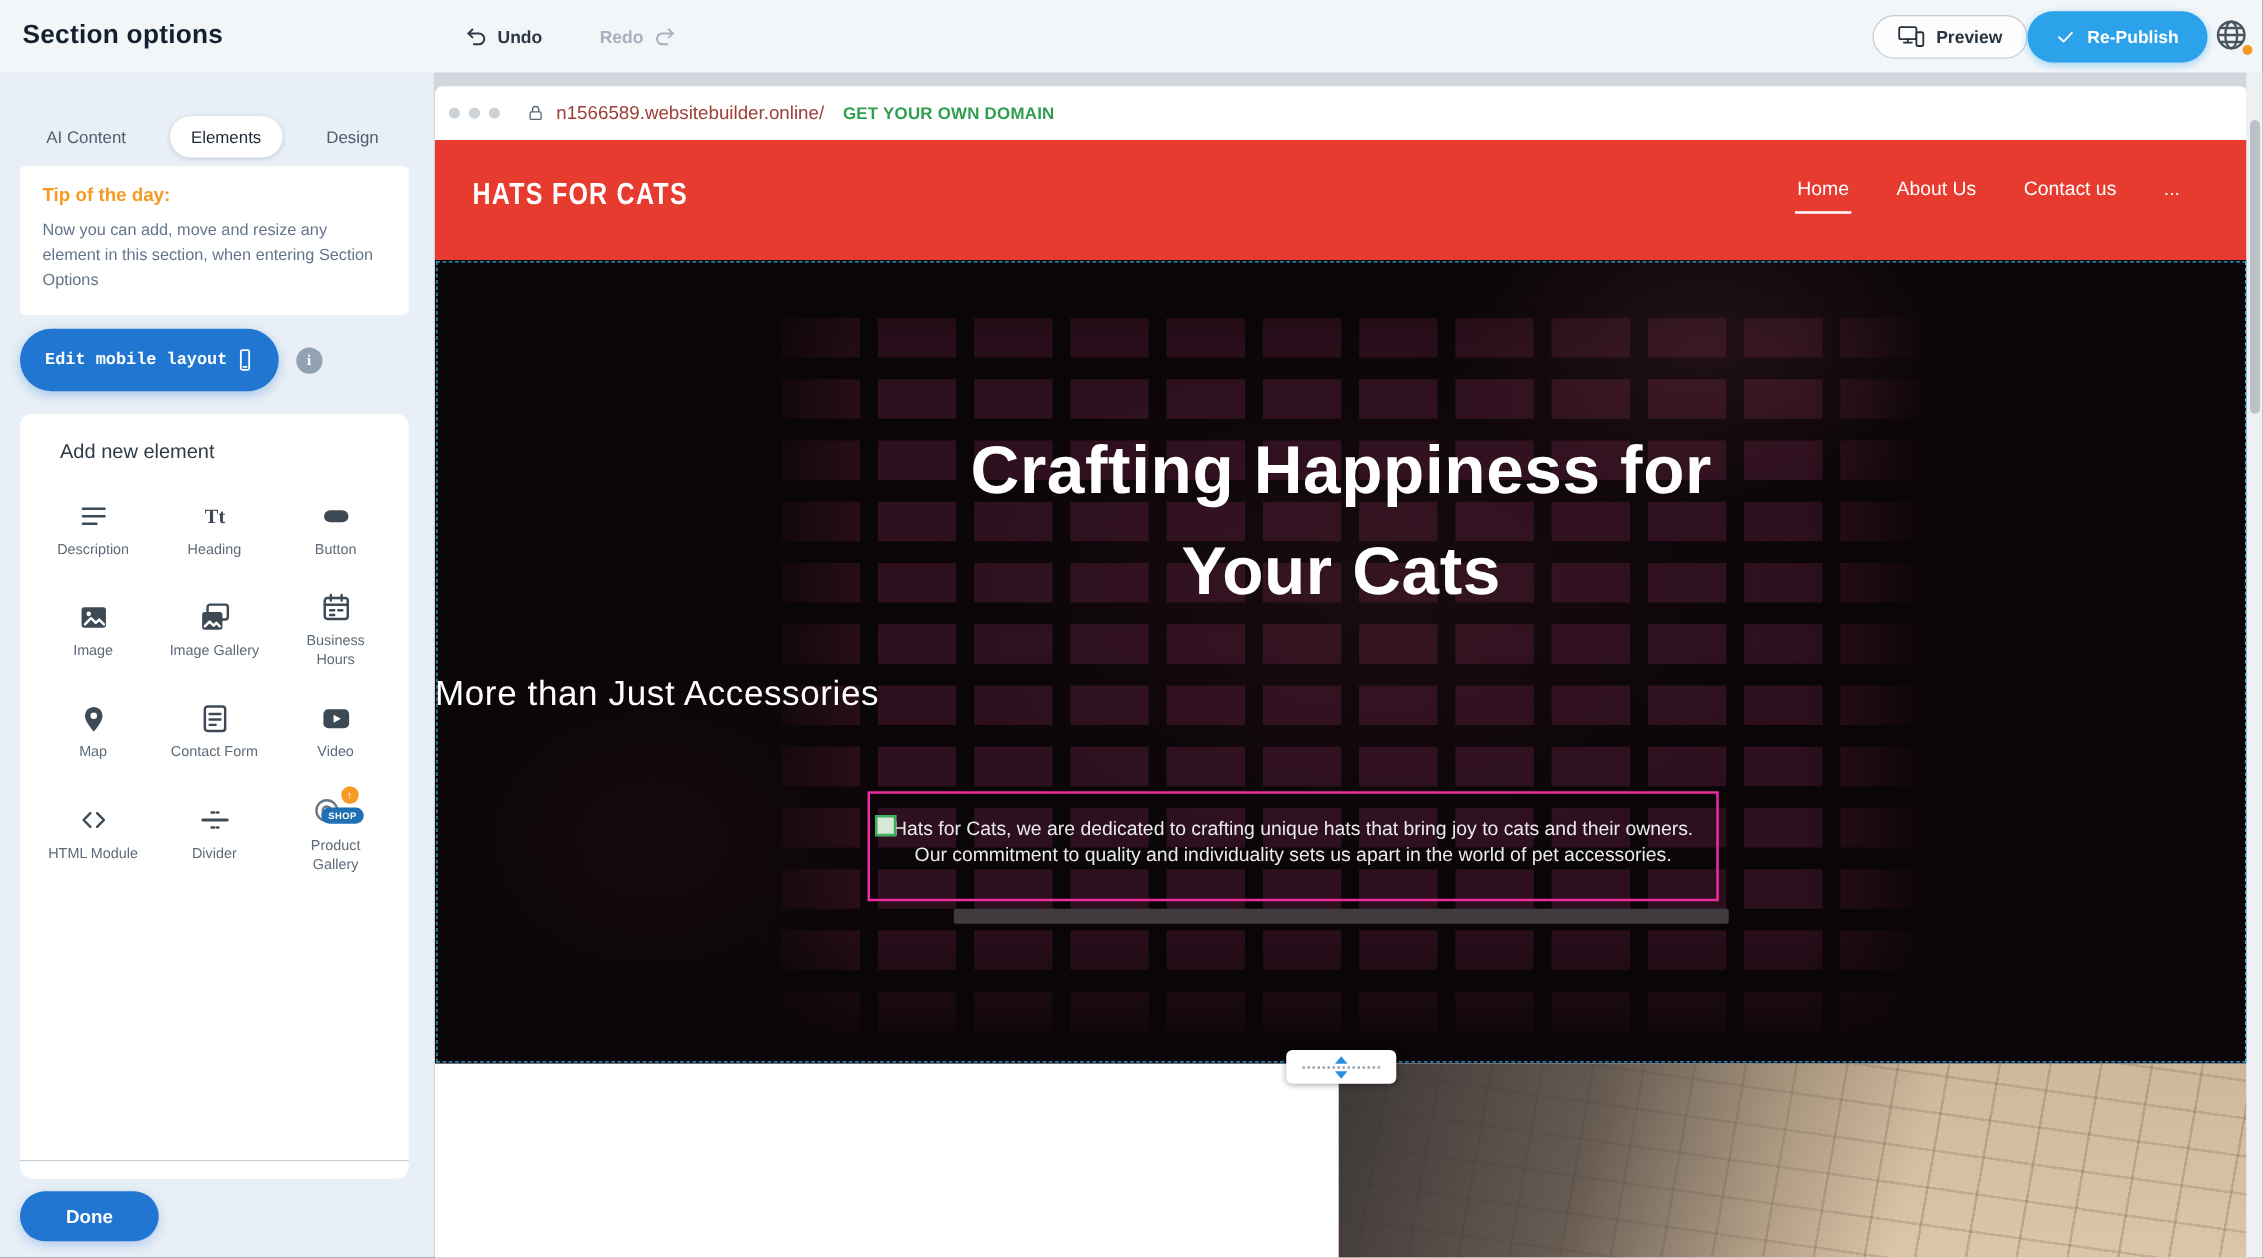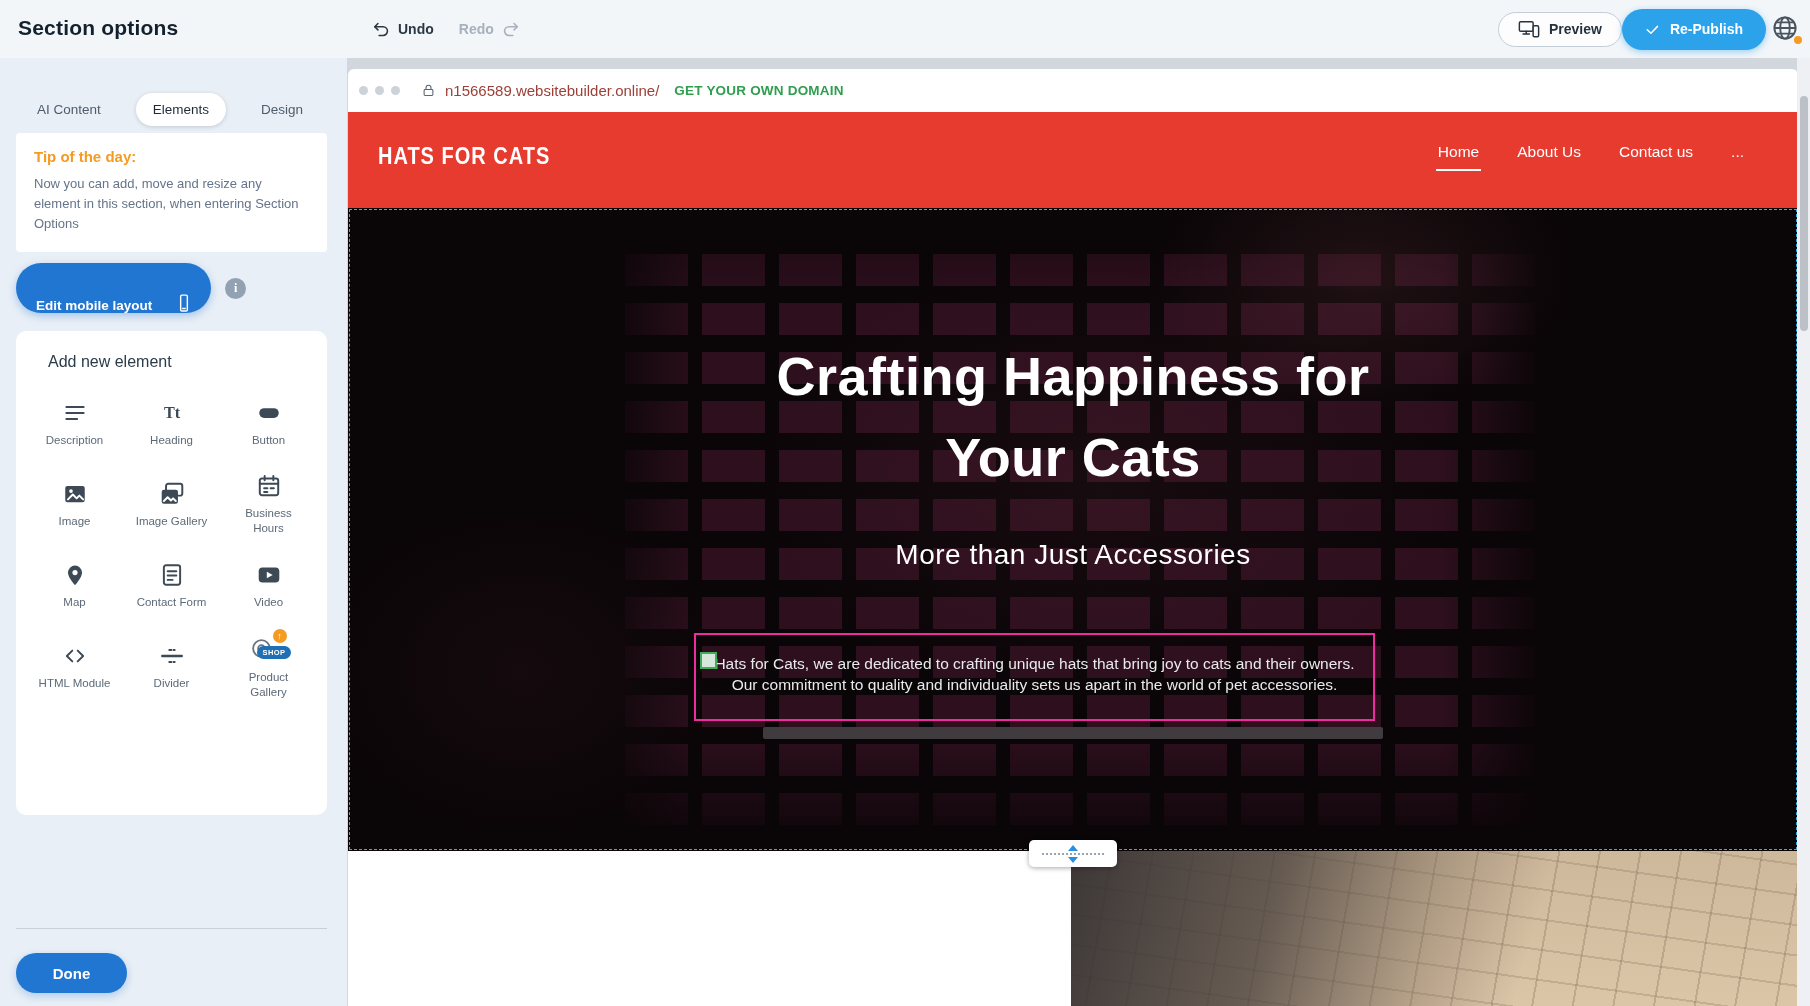--- a/index.html
+++ b/index.html
@@ -3,21 +3,21 @@
 <meta charset="utf-8">
 <style>
   * { margin:0; padding:0; box-sizing:border-box; }
   html,body { width:1810px; height:1006px; }
   body { font-family:"Liberation Sans",sans-serif; overflow:hidden; background:#d2d7de; }
   .app { position:relative; width:1810px; height:1006px; }
 
   
   .topbar { position:absolute; left:0; top:0; width:1810px; height:58px; background:#f3f6f9; z-index:40; }
   .topbar-title { position:absolute; left:18px; top:16px; font-size:21px; font-weight:700; color:#13202e; letter-spacing:.2px; }
-  .history { position:absolute; left:372px; top:0; height:58px; display:flex; align-items:center; gap:25px; }
+  .history { position:absolute; left:372px; top:0; height:58px; display:flex; align-items:center; gap:46px; }
   .hist-btn { display:flex; align-items:center; gap:7px; background:none; border:none; font-family:inherit; font-size:14px; font-weight:700; color:#2b3744; cursor:pointer; }
   .hist-btn.disabled { color:#a7b1bd; }
   .hist-btn svg { width:19px; height:19px; stroke:currentColor; fill:none; stroke-width:2; stroke-linecap:round; stroke-linejoin:round; }
   .topbar-right { position:absolute; right:6px; top:0; height:58px; display:flex; align-items:center; }
   .preview-btn { display:flex; align-items:center; gap:9px; height:35px; padding:0 19px; border:1px solid #c3cdd8; border-radius:18px; background:#fdfdfe; font-family:inherit; font-size:14px; font-weight:700; color:#26323e; cursor:pointer; }
   .preview-btn svg { width:22px; height:22px; stroke:#26323e; fill:none; stroke-width:1.6; stroke-linecap:round; }
   .republish-btn { display:flex; align-items:center; gap:10px; height:41px; padding:0 23px; border:none; border-radius:21px; background:#2ba2ea; color:#fff; font-family:inherit; font-size:14px; font-weight:700; cursor:pointer; box-shadow:0 2px 7px rgba(43,162,234,.45); }
   .republish-btn svg { width:15px; height:15px; stroke:#fff; fill:none; stroke-width:2.4; stroke-linecap:round; stroke-linejoin:round; }
   .globe-btn { position:relative; width:38px; height:38px; background:none; border:none; cursor:pointer; }
   .globe-btn svg { width:30px; height:30px; stroke:#49545f; fill:none; stroke-width:1.5; }
@@ -25,24 +25,24 @@
 
   
   .sidebar { position:absolute; left:0; top:58px; width:347px; height:948px; background:#e9eff6; z-index:30; }
   .side-tabs { position:absolute; top:35px; left:20px; width:300px; display:flex; align-items:center; justify-content:space-between; }
   .side-tab { font-family:inherit; font-size:13.5px; color:#4e5d6c; padding:9px 17px; border-radius:18px; background:transparent; border:none; cursor:pointer; }
   .side-tab.active { background:#fff; color:#1e2a36; font-weight:500; box-shadow:0 1px 4px rgba(30,40,60,.18); }
   .tip-card { position:absolute; left:16px; top:75px; width:311px; border-radius:4px; background:#fff; padding:15px 18px 18px; }
   .tip-title { font-size:15px; font-weight:700; color:#f59b23; margin-bottom:9px; }
   .tip-body { font-size:13px; color:#64748a; line-height:1.55; }
   .mobile-row { position:absolute; left:16px; top:205px; display:flex; align-items:center; gap:14px; }
-  .mobile-btn { display:flex; align-items:flex-end; gap:22px; height:50px; padding:0 17px 0 20px; border-radius:25px; background:#2176d2; border:none; color:#fff; font-family:Liberation Sans, sans-serif; font-size:13.5px; font-weight:700; cursor:pointer; box-shadow:0 3px 9px rgba(33,118,210,.35); }
+  .mobile-btn { display:flex; align-items:center; gap:4px; height:50px; padding:0 17px 0 20px; border-radius:25px; background:#2176d2; border:none; color:#fff; font-family:Liberation Mono, monospace; font-size:13.5px; font-weight:700; cursor:pointer; box-shadow:0 3px 9px rgba(33,118,210,.35); }
   .mobile-btn svg { width:20px; height:20px; stroke:#fff; fill:none; stroke-width:1.7; stroke-linecap:round; }
   .info-icon { width:21px; height:21px; border-radius:50%; background:#93a2b2; color:#fff; font-size:12px; font-weight:700; display:flex; align-items:center; justify-content:center; font-family:"Liberation Serif",serif; cursor:pointer; }
-  .add-card { position:absolute; left:16px; top:273px; width:311px; height:484px; background:#fff; border-radius:10px; padding:22px 10px 0; }
+  .add-card { position:absolute; left:16px; top:273px; width:311px; height:612px; background:#fff; border-radius:10px; padding:22px 10px 0; }
   .add-title { font-size:16px; color:#2c3b49; margin-left:22px; margin-bottom:12px; }
   .elem-grid { display:grid; grid-template-columns:repeat(3,1fr); grid-auto-rows:81px; }
   .elem-cell { display:flex; flex-direction:column; align-items:center; justify-content:center; gap:7px; cursor:pointer; border-radius:8px; }
   .elem-cell svg { width:26px; height:26px; stroke:#3d4a56; fill:none; stroke-width:1.8; stroke-linecap:round; stroke-linejoin:round; }
   .elem-label { font-size:11.5px; color:#5d6a77; text-align:center; line-height:1.3; max-width:76px; }
   .pg-icon { position:relative; width:40px; height:30px; }
   .pg-cam { position:absolute; left:1px; top:3px; width:25px !important; height:25px !important; stroke:#6b7682 !important; }
   .pg-shop { position:absolute; left:8px; top:13px; background:#1f6fb5; color:#fff; font-size:7.5px; font-weight:700; padding:2px 6px; border-radius:8px; letter-spacing:.4px; }
   .pg-plus { position:absolute; right:2px; top:-4px; width:14px; height:14px; border-radius:50%; background:#f59b23; color:#fff; font-size:9px; display:flex; align-items:center; justify-content:center; }
   .side-divider { position:absolute; left:16px; top:870px; width:311px; height:1px; background:#c9cfd8; }
@@ -71,21 +71,21 @@
       linear-gradient(180deg, #0a0507 17px, #2d0f1d 17px);
     background-size:77px 49px; }
   .tile-grid::after { content:""; position:absolute; inset:0; background:
       linear-gradient(90deg, rgba(10,5,7,.9), rgba(10,5,7,0) 10%, rgba(10,5,7,0) 90%, rgba(10,5,7,.9)),
       linear-gradient(180deg, rgba(10,5,7,.35), rgba(10,5,7,0) 12%, rgba(10,5,7,0) 84%, rgba(10,5,7,.8)); }
   .hero-haze { position:absolute; inset:0; z-index:1; pointer-events:none; background:
       radial-gradient(300px 200px at 70% 10%, rgba(150,80,90,.16), transparent 70%),
       radial-gradient(520px 330px at 52% 42%, rgba(130,65,80,.11), transparent 70%),
       radial-gradient(300px 240px at 12% 72%, rgba(70,35,45,.18), transparent 70%); }
   .hero-heading { position:absolute; top:128px; left:0; width:100%; z-index:3; text-align:center; color:#fff; font-size:54px; line-height:81px; font-weight:600; letter-spacing:.5px; cursor:pointer; }
-  .hero-sub { position:absolute; top:330px; left:0; width:100%; z-index:3; text-align:center; color:#fff; font-size:28px; line-height:34px; font-weight:500; letter-spacing:.5px; cursor:pointer; }
+  .hero-sub { position:absolute; top:330px; left:0; width:100%; z-index:3; text-align:left; color:#fff; font-size:28px; line-height:34px; font-weight:500; letter-spacing:.5px; cursor:pointer; }
   .spacing-bar { position:absolute; top:519px; left:50%; transform:translateX(-50%); width:620px; height:12px; background:rgba(200,200,206,.28); border-radius:2px; z-index:2; }
   .para-box { position:absolute; left:346px; top:425px; width:681px; height:88px; border:2px solid #ee2b9f; z-index:4; cursor:pointer; }
   .para-text { margin-top:18px; text-align:center; color:#e9eaec; font-size:15.5px; line-height:21px; }
   .green-handle { position:absolute; left:4px; top:17px; width:17px; height:17px; background:rgba(224,244,230,.95); border:2px solid #3fae5a; cursor:grab; }
   .selection-border { position:absolute; inset:1px; border:1.5px dashed #35aef0; pointer-events:none; z-index:5; }
   .resize-pill { position:absolute; left:50%; transform:translateX(-50%); top:632px; width:88px; height:27px; background:#fff; border-radius:5px; box-shadow:0 1px 5px rgba(0,0,0,.35); z-index:6; display:flex; flex-direction:column; align-items:center; justify-content:center; cursor:ns-resize; }
   .resize-dots { width:62px; border-top:2px dotted #9aa4ae; }
   .arrow-up,.arrow-down { width:0; height:0; border-left:5px solid transparent; border-right:5px solid transparent; }
   .arrow-up { border-bottom:6px solid #2b8fe0; margin-bottom:2px; }
   .arrow-down { border-top:6px solid #2b8fe0; margin-top:2px; }

